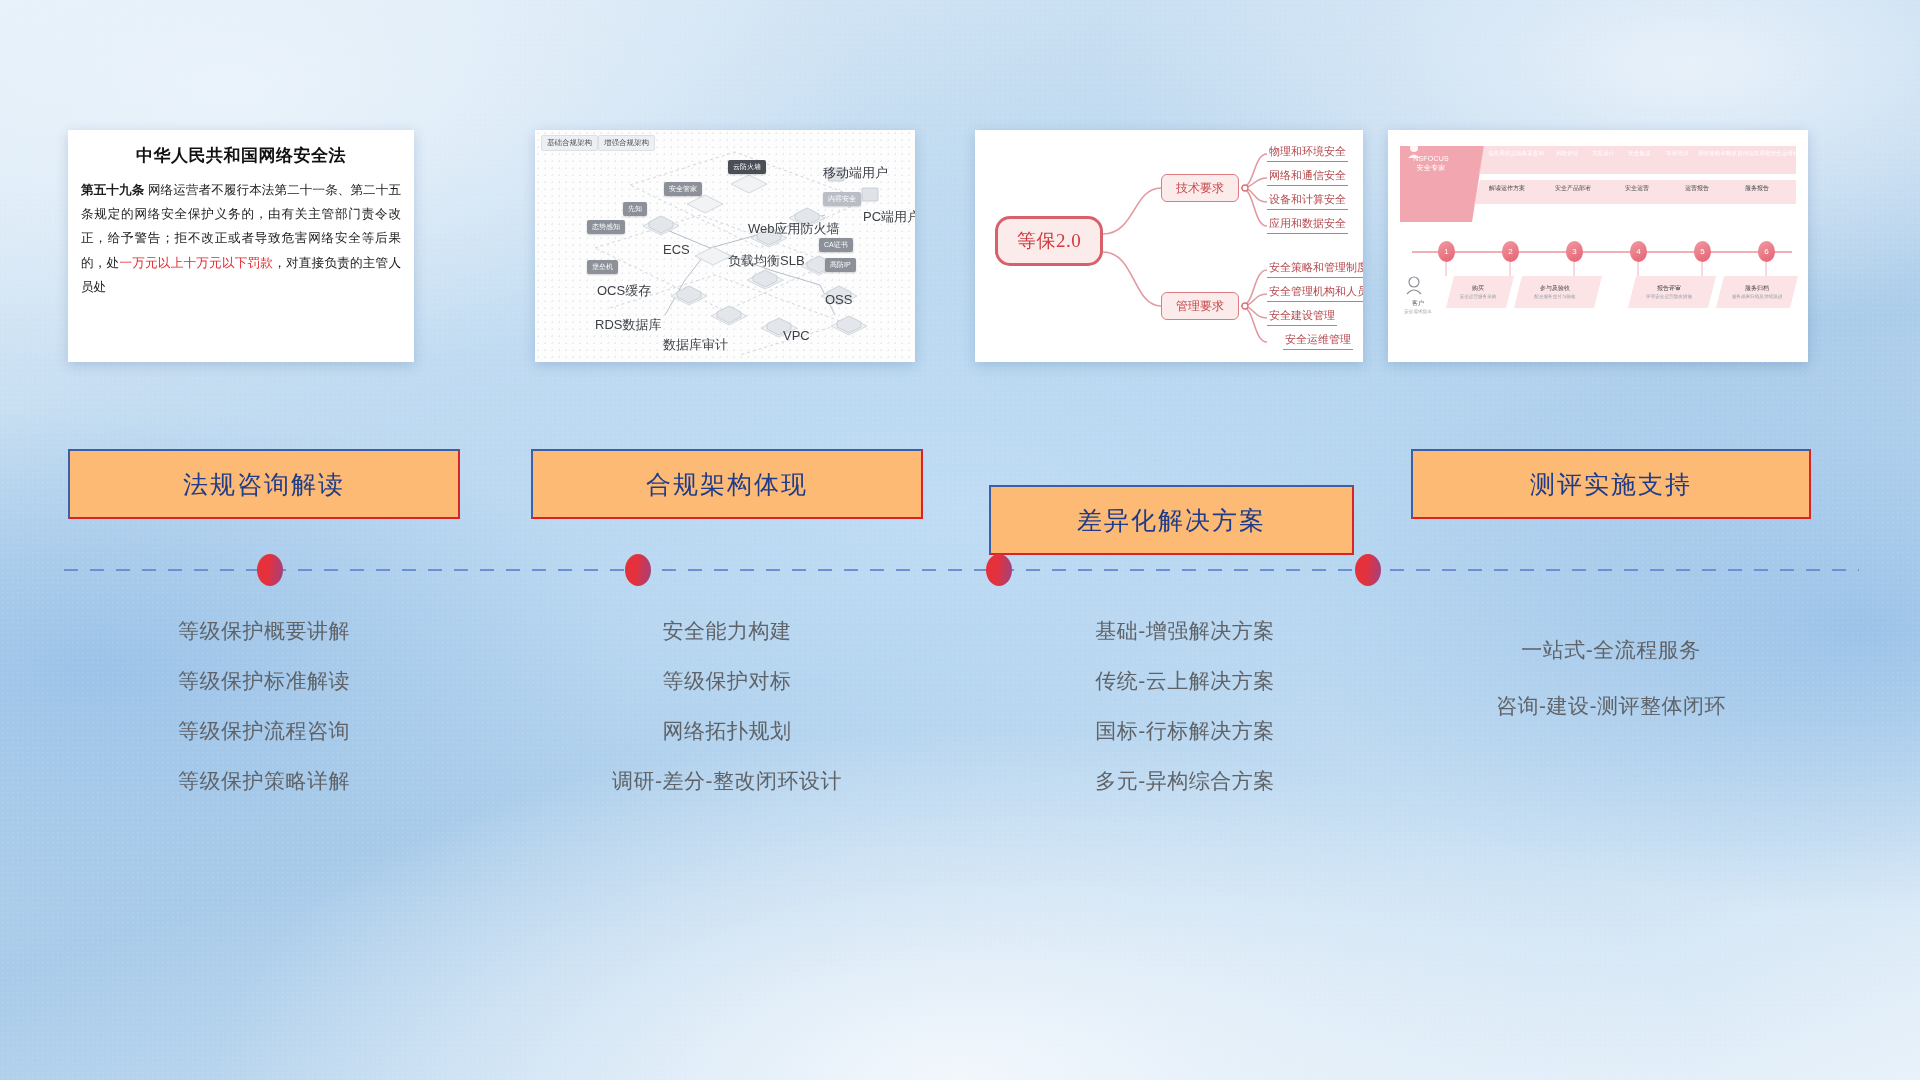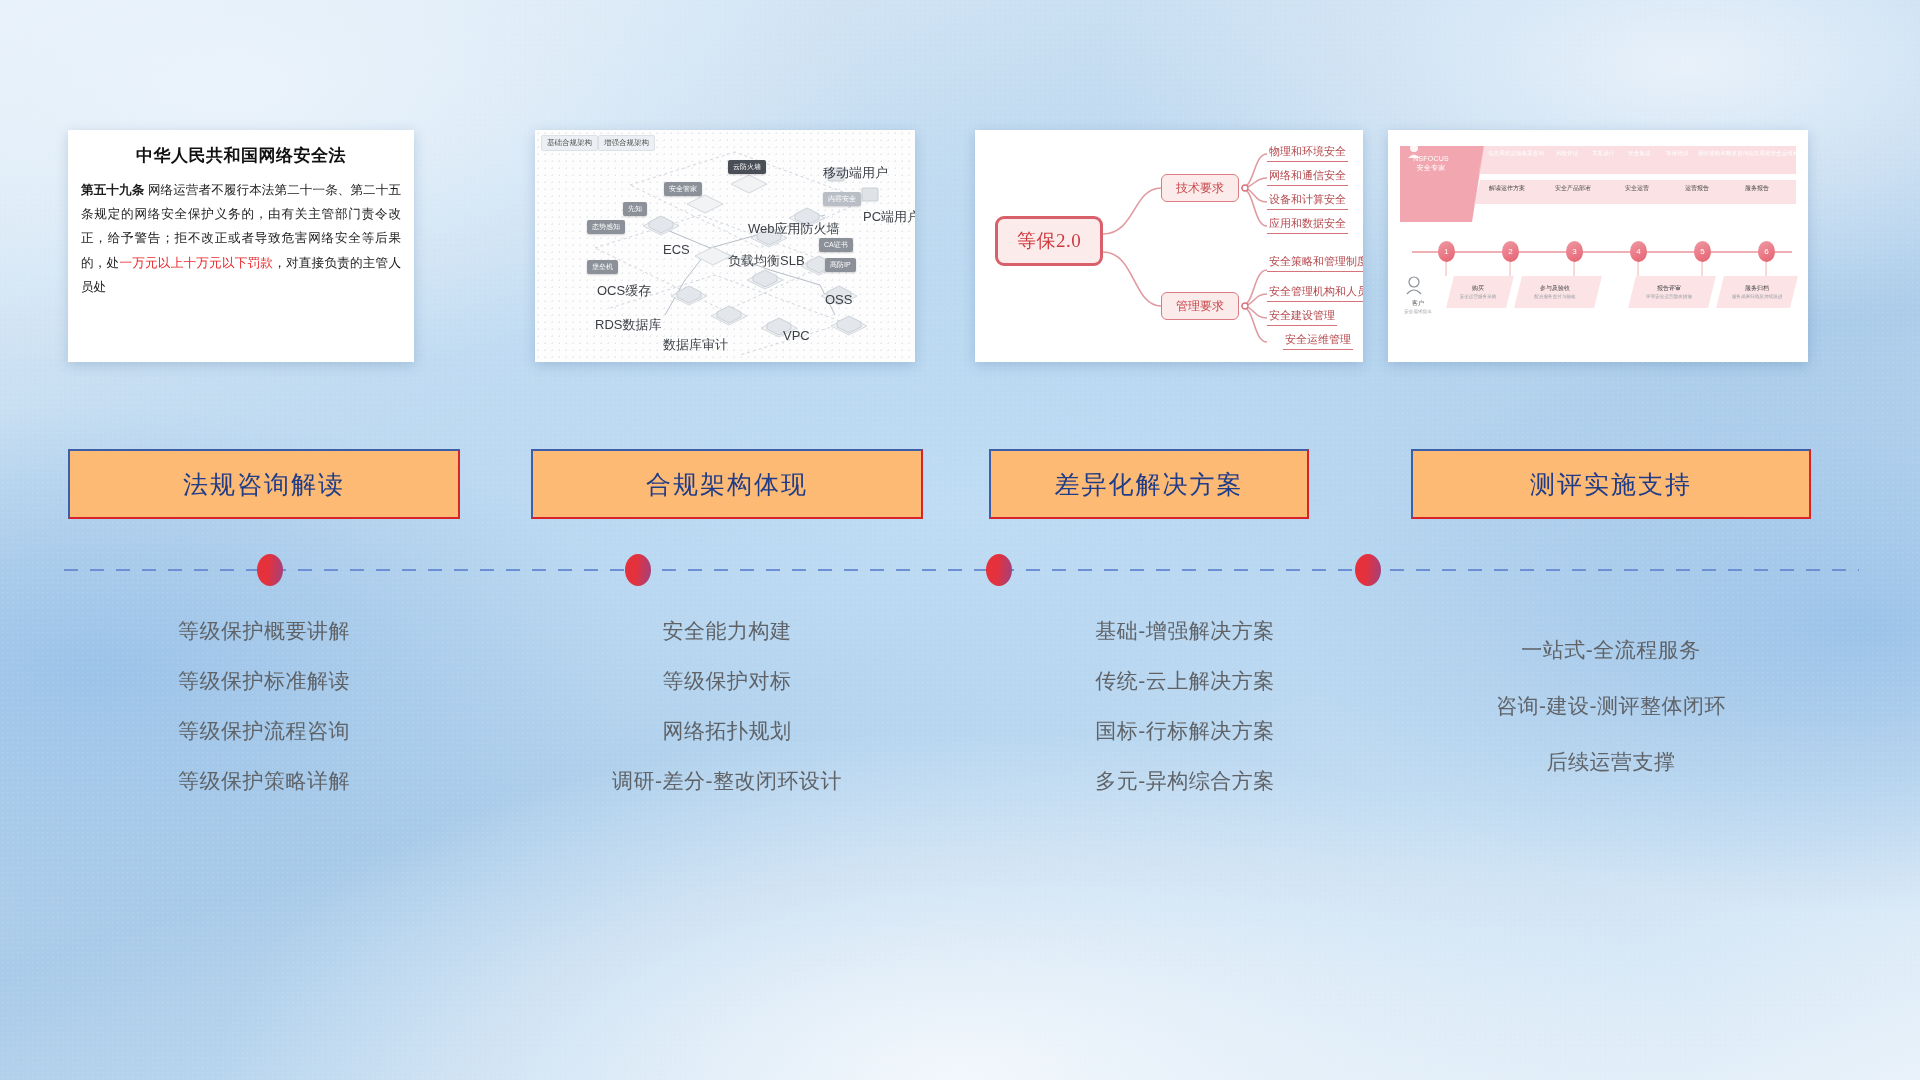--- a/index.html
+++ b/index.html
@@ -73,21 +73,21 @@
   .nodelab.lite { background:#b9bec6; }
   .plainlab {
     position:absolute; font-size:13px; color:#3b3f45; white-space:nowrap;
   }
 
   
   .mind { position:relative; width:100%; height:100%; }
   .mind svg { position:absolute; inset:0; }
   .mm-root {
     position:absolute; left:20px; top:86px; width:108px; height:50px;
-    border:3px solid #d8606a; border-radius:9px; background:#fbeceb;
+    border:3px solid #d8606a; border-radius:15px; background:#fbeceb;
     display:flex; align-items:center; justify-content:center;
     font-size:19px; color:#cf3a3f; letter-spacing:.5px;
     font-family:"Liberation Serif","DejaVu Serif",serif;
   }
   .mm-branch {
     position:absolute; width:78px; height:28px;
     border:1.6px solid #dd7b82; border-radius:6px; background:#fbeceb;
     display:flex; align-items:center; justify-content:center;
     font-size:12px; color:#c8474c;
     font-family:"Liberation Serif","DejaVu Serif",serif;
@@ -130,21 +130,21 @@
     border-left:2px solid #3d5fa8;
     border-right:2px solid #d8232a;
     border-bottom:2px solid #d8232a;
     display:flex; align-items:center; justify-content:center;
   }
   .headbox span {
     font-size:25px; color:#1f3c88; letter-spacing:2px; font-weight:500;
   }
   .headbox.h1 { left:68px;   width:392px; }
   .headbox.h2 { left:531px;  width:392px; }
-  .headbox.h3 { left:989px;  width:320px; }
+  .headbox.h3 { left:989px;  width:365px;margin-top:36px; }
   .headbox.h4 { left:1411px; width:400px; }
 
   
   .timeline { position:absolute; top:569px; left:64px; width:1795px; height:2px; }
   .tl-line {
     position:absolute; top:0; left:0; width:100%; height:2px;
     background-image:linear-gradient(90deg,#6d8fd4 0 14px, transparent 14px 26px);
     background-size:26px 2px;
   }
   .tl-dot {
@@ -288,21 +288,21 @@
       <div class="mm-root">等保2.0</div>
 
       <div class="mm-branch" style="left:186px; top:44px;">技术要求</div>
       <div class="mm-branch" style="left:186px; top:162px;">管理要求</div>
 
       <div class="mm-leaf" style="left:292px; top:14px;">物理和环境安全</div>
       <div class="mm-leaf" style="left:292px; top:38px;">网络和通信安全</div>
       <div class="mm-leaf" style="left:292px; top:62px;">设备和计算安全</div>
       <div class="mm-leaf" style="left:292px; top:86px;">应用和数据安全</div>
 
-      <div class="mm-leaf" style="left:292px; top:124px;">安全策略和管理制度</div>
+      <div class="mm-leaf" style="left:292px; top:130px;">安全策略和管理制度</div>
       <div class="mm-leaf" style="left:292px; top:154px;">安全管理机构和人员</div>
       <div class="mm-leaf" style="left:292px; top:178px;">安全建设管理</div>
       <div class="mm-leaf" style="left:308px; top:202px;">安全运维管理</div>
     </div>
   </div>
 
   <div class="card c4">
     <div class="nsf">
       <svg viewBox="0 0 420 232">
 
@@ -430,16 +430,15 @@
   <ul class="col l3">
     <li>基础-增强解决方案</li>
     <li>传统-云上解决方案</li>
     <li>国标-行标解决方案</li>
     <li>多元-异构综合方案</li>
   </ul>
 
   <ul class="col l4">
     <li>一站式-全流程服务</li>
     <li>咨询-建设-测评整体闭环</li>
-    <li>后续运营支撑</li>
   </ul>
 
 </div>
 
 </body></html>

